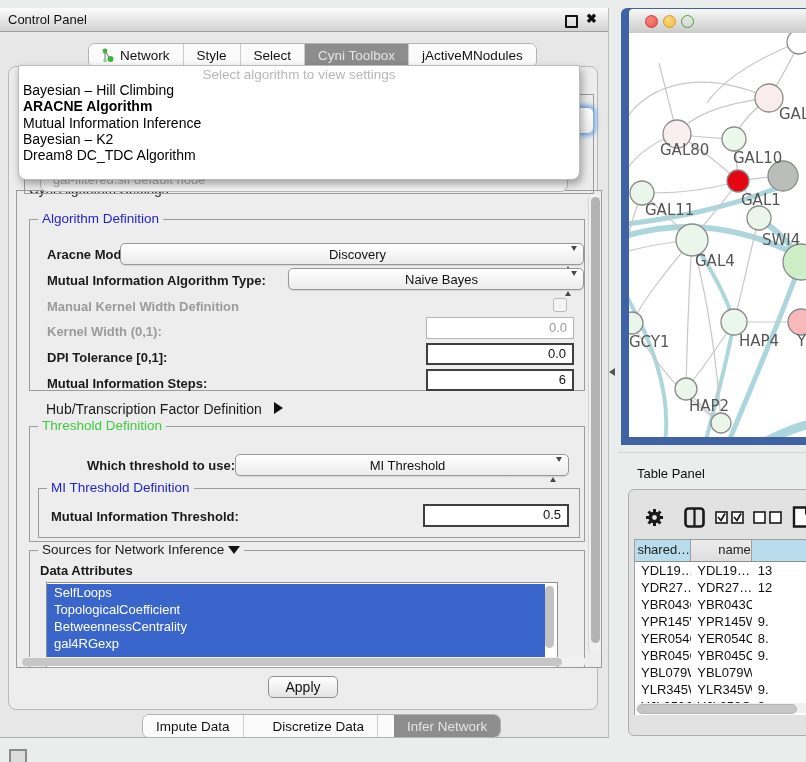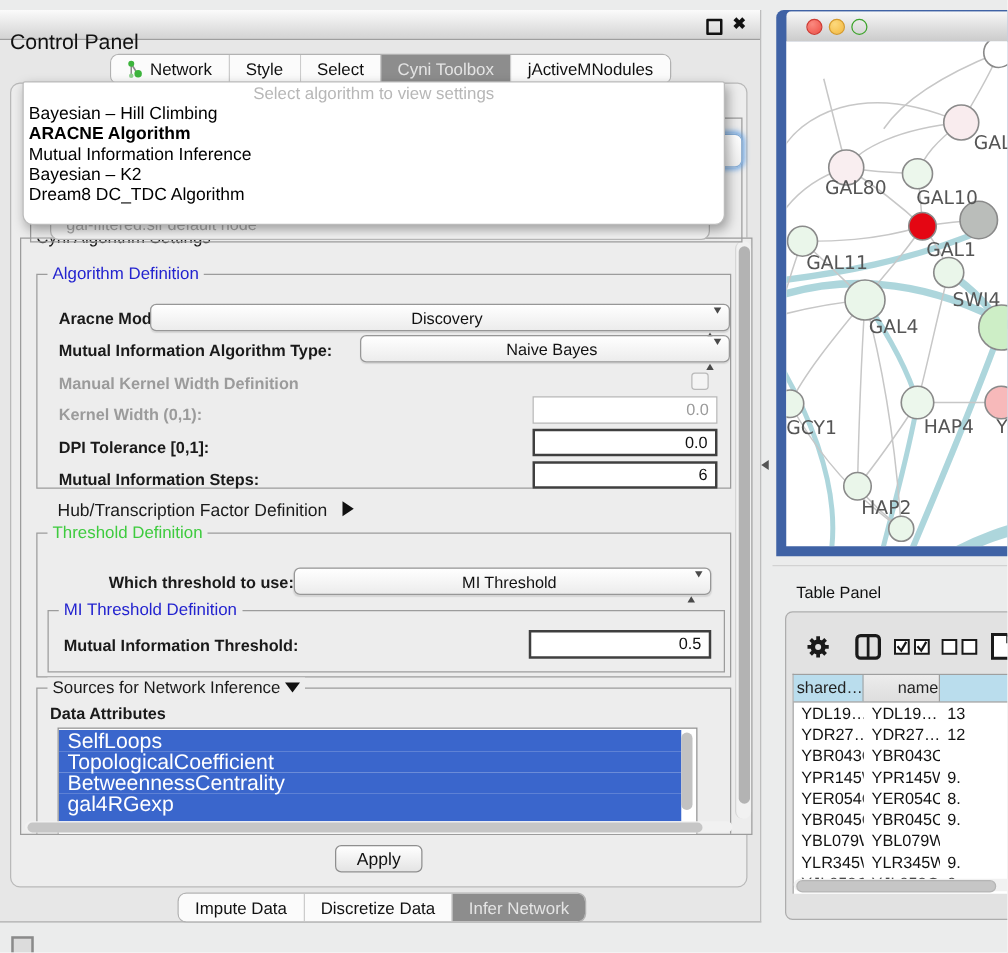--- a/index.html
+++ b/index.html
@@ -5,29 +5,29 @@
   html,body{margin:0;padding:0;}
   .desktop{position:relative;width:806px;height:762px;background:#ebecec;overflow:hidden;
            font-family:"Liberation Sans",sans-serif;-webkit-font-smoothing:antialiased;}
   .abs{position:absolute;}
 
   
   .cp-window{left:0;top:8px;width:608px;height:729px;background:#e7e7e7;
              border-right:1px solid #bdbdbd;border-bottom:1px solid #aeaeae;}
   .cp-titlebar{left:0;top:0;width:100%;height:23px;background:linear-gradient(#fbfbfb,#d3d3d3);
                border-bottom:1px solid #9e9e9e;}
-  .cp-title{left:8px;top:16px;font-size:17px;color:#111;}
+  .cp-title{left:8px;top:4px;font-size:13px;color:#111;}
   .win-float{right:30px;top:7px;width:9px;height:9px;border:2px solid #111;border-radius:1px;}
   .win-close{right:11px;top:3px;font-size:13px;font-weight:bold;color:#111;line-height:16px;}
 
   
   .tabbar{display:inline-flex;align-items:stretch;height:24px;background:#fbfbfb;
           border:1px solid #b2b2b2;border-radius:7px;overflow:hidden;box-sizing:border-box;}
   .tabbar.top{left:88px;top:35px;border-radius:7px 7px 6px 6px;}
-  .tabbar.bottom{left:142px;top:706px;}
+  .tabbar.bottom{left:142px;top:706px;gap:16px;}
   .tab{display:flex;align-items:center;padding:0 13px;font-size:13.5px;color:#111;
        border-right:1px solid #cccccc;background:#fbfbfb;white-space:nowrap;}
   .tab:last-child{border-right:none;}
   .tab.on{background:#8d8d8d;color:#e4e4e4;}
   .nettab-ic{margin-right:6px;display:inline-flex;}
 
   
   .content-panel{left:8px;top:58px;width:590px;height:644px;background:#ededed;
                  border:1px solid #b9b9b9;border-radius:8px;box-sizing:border-box;}
 
@@ -54,21 +54,21 @@
   .f-dis{border:1px solid #b5b5b5;color:#9b9b9b;line-height:20px;}
   .checkbox{width:14px;height:14px;border:1px solid #b9b9b9;border-radius:3px;background:#f4f4f4;box-sizing:border-box;}
 
   .tri-right{width:0;height:0;border-top:6px solid transparent;border-bottom:6px solid transparent;
              border-left:9px solid #111;display:inline-block;}
   .tri-down{width:0;height:0;border-left:6px solid transparent;border-right:6px solid transparent;
             border-top:8px solid #111;display:inline-block;vertical-align:middle;margin-left:4px;}
 
   
   .attr-list{background:#fff;border:1px solid #8f8f8f;box-sizing:border-box;overflow:hidden;}
-  .attr-row{height:17px;line-height:17px;background:#3a66cc;color:#fff;font-size:17px;padding-left:7px;
+  .attr-row{height:17px;line-height:17px;background:#3a66cc;color:#fff;font-size:13px;padding-left:7px;
             margin:0 12px 0 0;}
   .attr-row-partial{height:5px;background:#3a66cc;margin-right:12px;}
 
   
   .vtrack{background:#f1f1f1;border-left:1px solid #d6d6d6;border-radius:6px;}
   .vthumb{background:#b3b3b3;border-radius:6px;}
   .htrack{background:#f1f1f1;border-radius:6px;}
   .hthumb{background:#c6c6c6;border-radius:6px;}
 
   .apply-btn{width:70px;height:22px;border:1px solid #8f8f8f;border-radius:5px;

